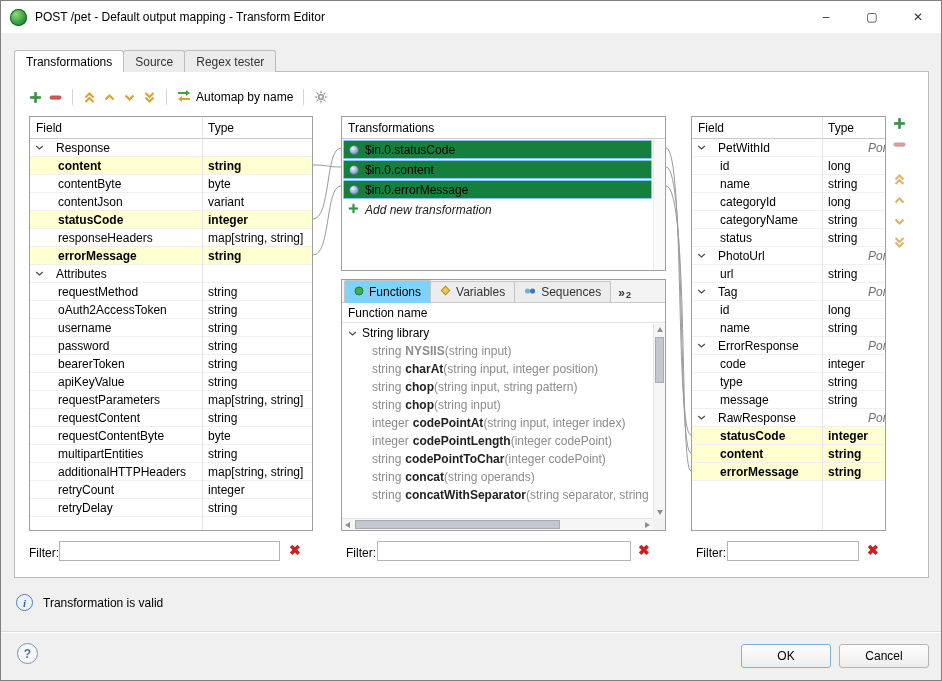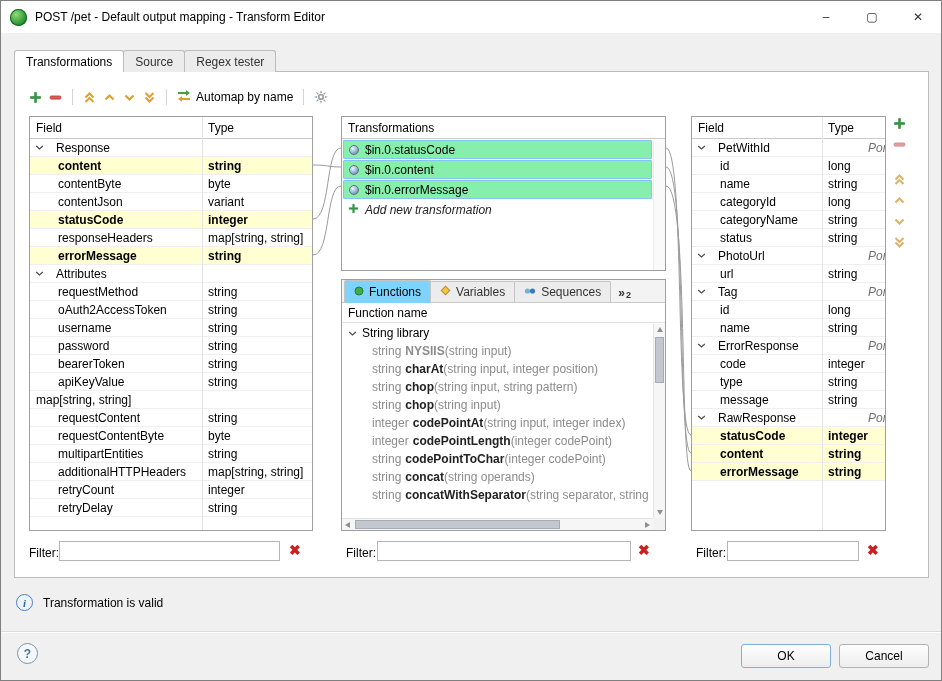--- a/index.html
+++ b/index.html
@@ -47,21 +47,21 @@
   .tcell.port { font-style:italic; color:#6f6f6f; font-weight:normal;margin-left:40px; }
   .vdiv { position:absolute; top:0; bottom:0; width:1px; background:#e4e4e4; }
   #left-table .vdiv { left:172px; }
   #right-table .vdiv { left:130px; }
   .chev { display:flex; align-items:center; }
   
   #transform-panel { position:absolute; left:340px; top:115px; width:325px; height:155px; background:#fff; border:1px solid #9f9f9f; z-index:2; }
   .tp-header { height:22px; display:flex; align-items:center; padding-left:6px; border-bottom:1px solid #c9c9c9; }
   .tp-body { position:absolute; top:23px; left:0; right:12px; bottom:0; }
   .xrow { height:19px; display:flex; align-items:center; gap:6px; padding:0 5px; margin:0 1px; border:1px solid transparent; }
-  .xrow.selected { background:#86efac; border-color:#86c3f0; border-radius:1px; margin-bottom:1px; }
+  .xrow.selected { background:#15803d; border-color:#86c3f0; border-radius:1px; margin-bottom:1px; }
   .sphere { width:10px; height:10px; border-radius:50%; flex:0 0 auto;
     background: radial-gradient(circle at 35% 30%, #eef6ff 0%, #9fc2e8 45%, #53779f 100%);
     border:1px solid #6e6e6e; }
   .addrow { height:19px; display:flex; align-items:center; gap:6px; padding:0 5px; margin:0 1px; font-style:italic; color:#222; }
   .tp-scroll { position:absolute; top:23px; right:0; bottom:0; width:12px; background:#fafafa; border-left:1px solid #ececec; }
   
   #functions-panel { position:absolute; left:340px; top:278px; width:325px; height:252px; background:#fff; border:1px solid #9f9f9f; z-index:2; }
   .fp-tabs { height:23px; display:flex; align-items:flex-end; background:#f3f3f3; border-bottom:1px solid #c9c9c9; padding-left:2px; }
   .fp-tab { height:21px; display:flex; align-items:center; gap:5px; padding:0 9px; background:#ececec;
     border:1px solid #c5c5c5; border-bottom:none; margin-right:-1px; border-radius:2px 2px 0 0; color:#333; }
@@ -288,20 +288,23 @@
         </div>
         <div class="tcell">string</div>
       </div>
       <div class="trow child">
         <div class="fcell">
           <span>apiKeyValue</span>
         </div>
         <div class="tcell">string</div>
       </div>
       <div class="trow child">
+        <div class="fcell">
+          <span>requestParameters</span>
+        </div>
         <div class="tcell">map[string, string]</div>
       </div>
       <div class="trow child">
         <div class="fcell">
           <span>requestContent</span>
         </div>
         <div class="tcell">string</div>
       </div>
       <div class="trow child">
         <div class="fcell">

